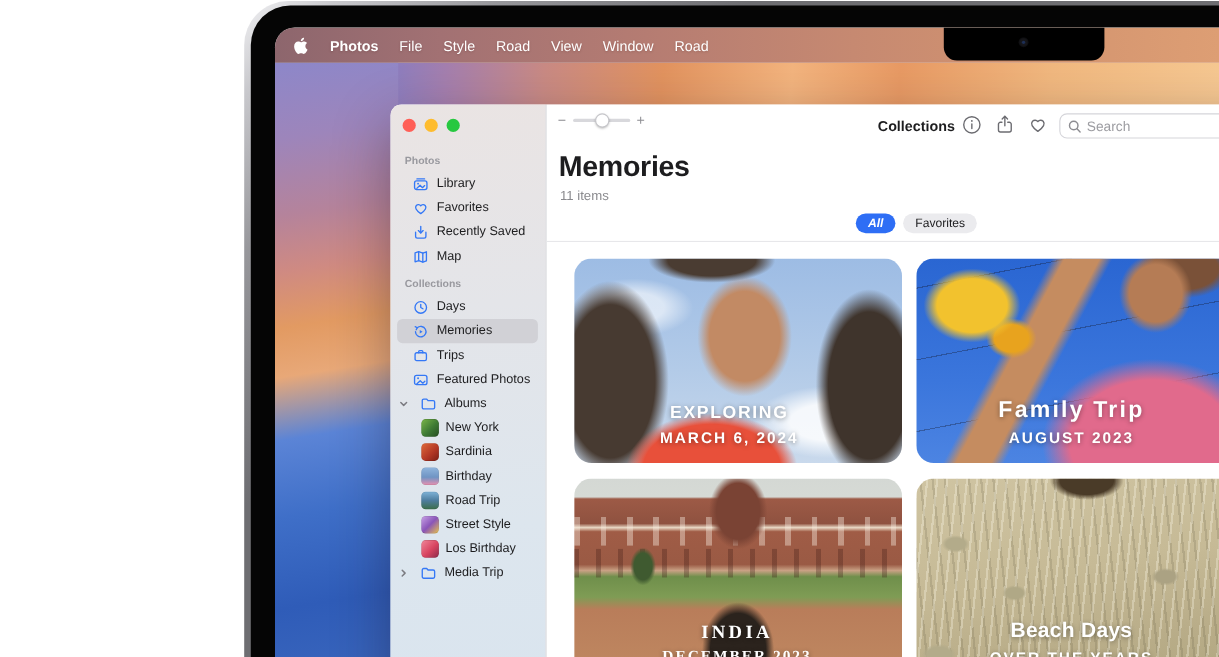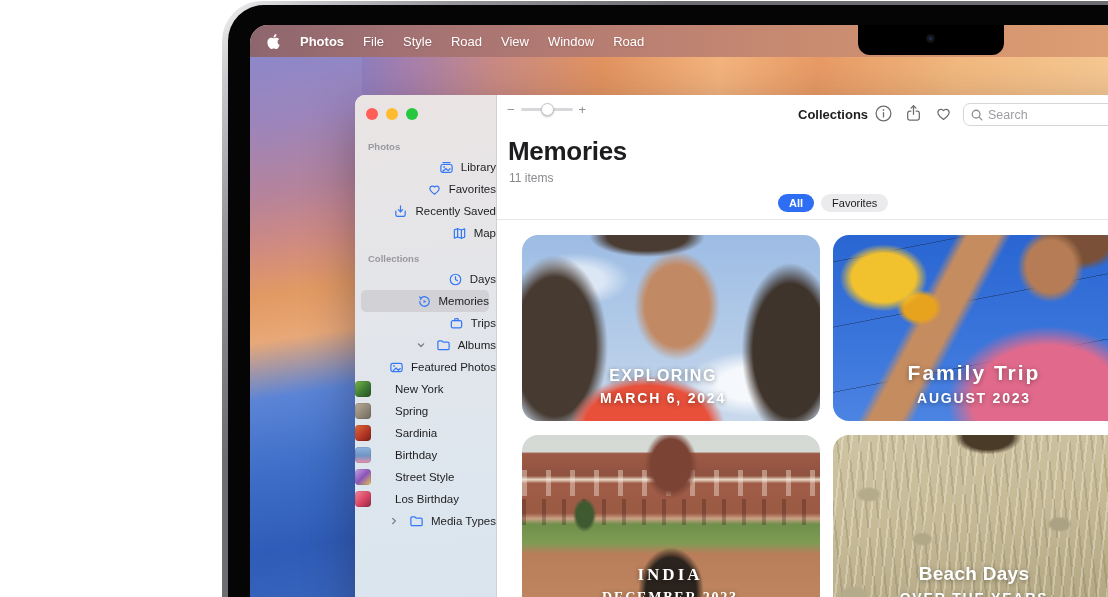--- a/index.html
+++ b/index.html
@@ -43,25 +43,25 @@
 
   
   .sidebar { width:142px; flex:0 0 142px; padding-top:13px; font-size:11.5px; color:#1d1d1f;
     background:linear-gradient(175deg,#eae4e3 0%,#e4e5e9 28%,#dde6ee 58%,#d6e3ef 100%);
     border-right:1px solid #cfd0d5; }
   .traffic { display:flex; gap:8px; padding-left:11px; }
   .dot { width:12px; height:12px; border-radius:50%; }
   .dot.red{background:#ff5f57;} .dot.yellow{background:#febc2e;} .dot.green{background:#27c840;}
   .section-header { margin:21px 0 4px 13px; font-size:9.5px; font-weight:700; color:#98989e; }
   .section-header.tight { margin-top:9px; }
-  .srow { height:22px; display:flex; align-items:center; gap:7px; padding-left:20px;justify-content:flex-end; }
+  .srow { height:22px; display:flex; align-items:center; gap:7px; padding-left:20px; }
   .srow.selected { background:#d1d1d6; border-radius:5px; margin:0 7px 0 6px; padding-left:14px; }
   .srow .ic { width:15px; height:15px; flex:0 0 15px; display:flex; }
   .srow .chev { width:12px; height:12px; flex:0 0 12px; margin-left:-14px; margin-right:2px; display:flex; }
-  .album-row { height:22px; display:flex; align-items:center; gap:24px; }
+  .album-row { height:22px; display:flex; align-items:center; gap:6px; padding-left:28px; }
   .thumb { width:16px; height:16px; border-radius:4px; flex:0 0 16px; box-shadow:inset 0 0 0 .5px rgba(0,0,0,.15); }
   .t-newyork{background:linear-gradient(135deg,#7ab648 0%,#3e7a34 55%,#274e22 100%);}
   .t-spring{background:linear-gradient(135deg,#b8ac96 0%,#8d8474 60%,#6e665a 100%);}
   .t-sardinia{background:linear-gradient(135deg,#e06a3a 0%,#b03524 60%,#7a1f16 100%);}
   .t-birthday{background:linear-gradient(180deg,#8fb4dc 0%,#6f94c4 55%,#e890b0 100%);}
   .t-roadtrip{background:linear-gradient(180deg,#7fb3d8 0%,#4e7d9e 50%,#3c6e4a 100%);}
   .t-streetstyle{background:linear-gradient(135deg,#caa5e8 0%,#8a55b8 50%,#e8c44a 100%);}
   .t-architecture{background:linear-gradient(135deg,#c3d3e4 0%,#5b7ba0 55%,#27374a 100%);}
   .t-losangeles{background:linear-gradient(135deg,#f0889a 0%,#d84460 55%,#8a2a4a 100%);}
 
@@ -81,21 +81,21 @@
   .searchbox input { border:none; outline:none; width:140px; font-size:12.5px; color:#1d1d1f;
     font-family:"Liberation Sans",sans-serif; background:transparent; }
   .searchbox input::placeholder { color:#9d9da2; }
 
   .page-title { position:absolute; left:11px; top:41px; font-size:26px; font-weight:700;
     letter-spacing:-.3px; color:#1d1d1f; }
   .page-count { position:absolute; left:12px; top:76px; font-size:12px; color:#8a8a8e; }
   .filters { position:absolute; left:281px; top:99px; display:flex; gap:7px; }
   .pill { height:18px; border-radius:9px; font-size:11px; display:flex; align-items:center;
     padding:0 11px; color:#1d1d1f; background:#ebebee; }
-  .pill.on { background:#2e6ef5; color:#fff; font-weight:700; }
+  .pill.on { background:#2e6ef5; color:#fff; font-weight:700;font-style:italic; }
   .divider { position:absolute; left:0; right:0; top:124px; height:1px; background:#e7e7ea; }
 
   .cards { position:absolute; left:25px; top:140px; display:grid;
     grid-template-columns:298px 298px; grid-auto-rows:186px; gap:14px 13px; }
   .card { position:relative; border-radius:16px; overflow:hidden; color:#fff; text-align:center; }
   .caption { position:absolute; left:0; right:16px; bottom:15px; text-shadow:0 1px 5px rgba(0,0,0,.4); }
   .cap-title { font-size:16px; font-weight:800; letter-spacing:1.5px; }
   .cap-date { margin-top:5px; font-size:14px; font-weight:700; letter-spacing:1.8px; }
   .card-family .cap-title { font-size:21px; letter-spacing:2px; font-weight:700; }
   .card-india .cap-title, .card-india .cap-date { font-family:"Liberation Serif",serif;margin-left:14px; }
@@ -246,59 +246,59 @@
        <div class="srow">
          <span class="ic">
                 <svg width="15" height="15" viewBox="0 0 16 16" fill="none" stroke="#3478F6" stroke-width="1.3" stroke-linecap="round" stroke-linejoin="round">
                   <rect x="2.5" y="5" width="11" height="7.6" rx="1.6"></rect>
                   <path d="M6 5V3.9a1 1 0 0 1 1-1h2a1 1 0 0 1 1 1V5"></path>
                 </svg>
               </span>
          <span>Trips</span>
        </div>
        <div class="srow">
+         <span class="ic">
+                <svg width="15" height="15" viewBox="0 0 16 16" fill="none" stroke="#3478F6" stroke-width="1.3" stroke-linecap="round" stroke-linejoin="round">
+                  <rect x="2" y="3.5" width="12" height="9" rx="2"></rect>
+                  <circle cx="5.4" cy="6.3" r=".9" fill="#3478F6" stroke="none"></circle>
+                  <path d="M4.3 11.6l3.2-3 2.5 2.4 2-1.9"></path>
+                </svg>
+              </span>
+         <span>Featured Photos</span>
+       </div>
+
+       <div class="srow">
          <span class="chev">
                 <svg width="12" height="12" viewBox="0 0 16 16" fill="none" stroke="#7b7b81" stroke-width="1.8" stroke-linecap="round" stroke-linejoin="round">
                   <path d="M4.5 6.5L8 10l3.5-3.5"></path>
                 </svg>
               </span>
          <span class="ic">
                 <svg width="15" height="15" viewBox="0 0 16 16" fill="none" stroke="#3478F6" stroke-width="1.3" stroke-linecap="round" stroke-linejoin="round">
                   <path d="M2 4.4A1.4 1.4 0 0 1 3.4 3h2.9l1.3 1.5h5A1.4 1.4 0 0 1 14 5.9v5.2a1.4 1.4 0 0 1-1.4 1.4H3.4A1.4 1.4 0 0 1 2 11.1z"></path>
                 </svg>
               </span>
          <span>Albums</span>
        </div>
 
-       <div class="srow">
-         <span class="ic">
-                <svg width="15" height="15" viewBox="0 0 16 16" fill="none" stroke="#3478F6" stroke-width="1.3" stroke-linecap="round" stroke-linejoin="round">
-                  <rect x="2" y="3.5" width="12" height="9" rx="2"></rect>
-                  <circle cx="5.4" cy="6.3" r=".9" fill="#3478F6" stroke="none"></circle>
-                  <path d="M4.3 11.6l3.2-3 2.5 2.4 2-1.9"></path>
-                </svg>
-              </span>
-         <span>Featured Photos</span>
-       </div>
-
        <div class="album-row">
          <span class="thumb t-newyork"></span>
          <span>New York</span>
        </div>
        <div class="album-row">
-         <span class="thumb t-spring"></span>
-         <span>Spring</span>
-       </div>
-       <div class="album-row">
          <span class="thumb t-sardinia"></span>
          <span>Sardinia</span>
        </div>
        <div class="album-row">
          <span class="thumb t-birthday"></span>
          <span>Birthday</span>
+       </div>
+       <div class="album-row">
+         <span class="thumb t-roadtrip"></span>
+         <span>Road Trip</span>
        </div>
        <div class="album-row">
          <span class="thumb t-streetstyle"></span>
          <span>Street Style</span>
        </div>
        <div class="album-row">
          <span class="thumb t-losangeles"></span>
          <span>Los Birthday</span>
        </div>
 
@@ -306,21 +306,21 @@
          <span class="chev">
                 <svg width="12" height="12" viewBox="0 0 16 16" fill="none" stroke="#7b7b81" stroke-width="1.8" stroke-linecap="round" stroke-linejoin="round">
                   <path d="M6.2 4.5L9.7 8l-3.5 3.5"></path>
                 </svg>
               </span>
          <span class="ic">
                 <svg width="15" height="15" viewBox="0 0 16 16" fill="none" stroke="#3478F6" stroke-width="1.3" stroke-linecap="round" stroke-linejoin="round">
                   <path d="M2 4.4A1.4 1.4 0 0 1 3.4 3h2.9l1.3 1.5h5A1.4 1.4 0 0 1 14 5.9v5.2a1.4 1.4 0 0 1-1.4 1.4H3.4A1.4 1.4 0 0 1 2 11.1z"></path>
                 </svg>
               </span>
-         <span>Media Types</span>
+         <span>Media Trip</span>
        </div>
      </div>
 
      <div class="main">
        <div class="toolbar">
          <div class="zoomctl">
            <span>−</span>
            <span class="ztrack">
                   <span class="zknob"></span>
                 </span>

